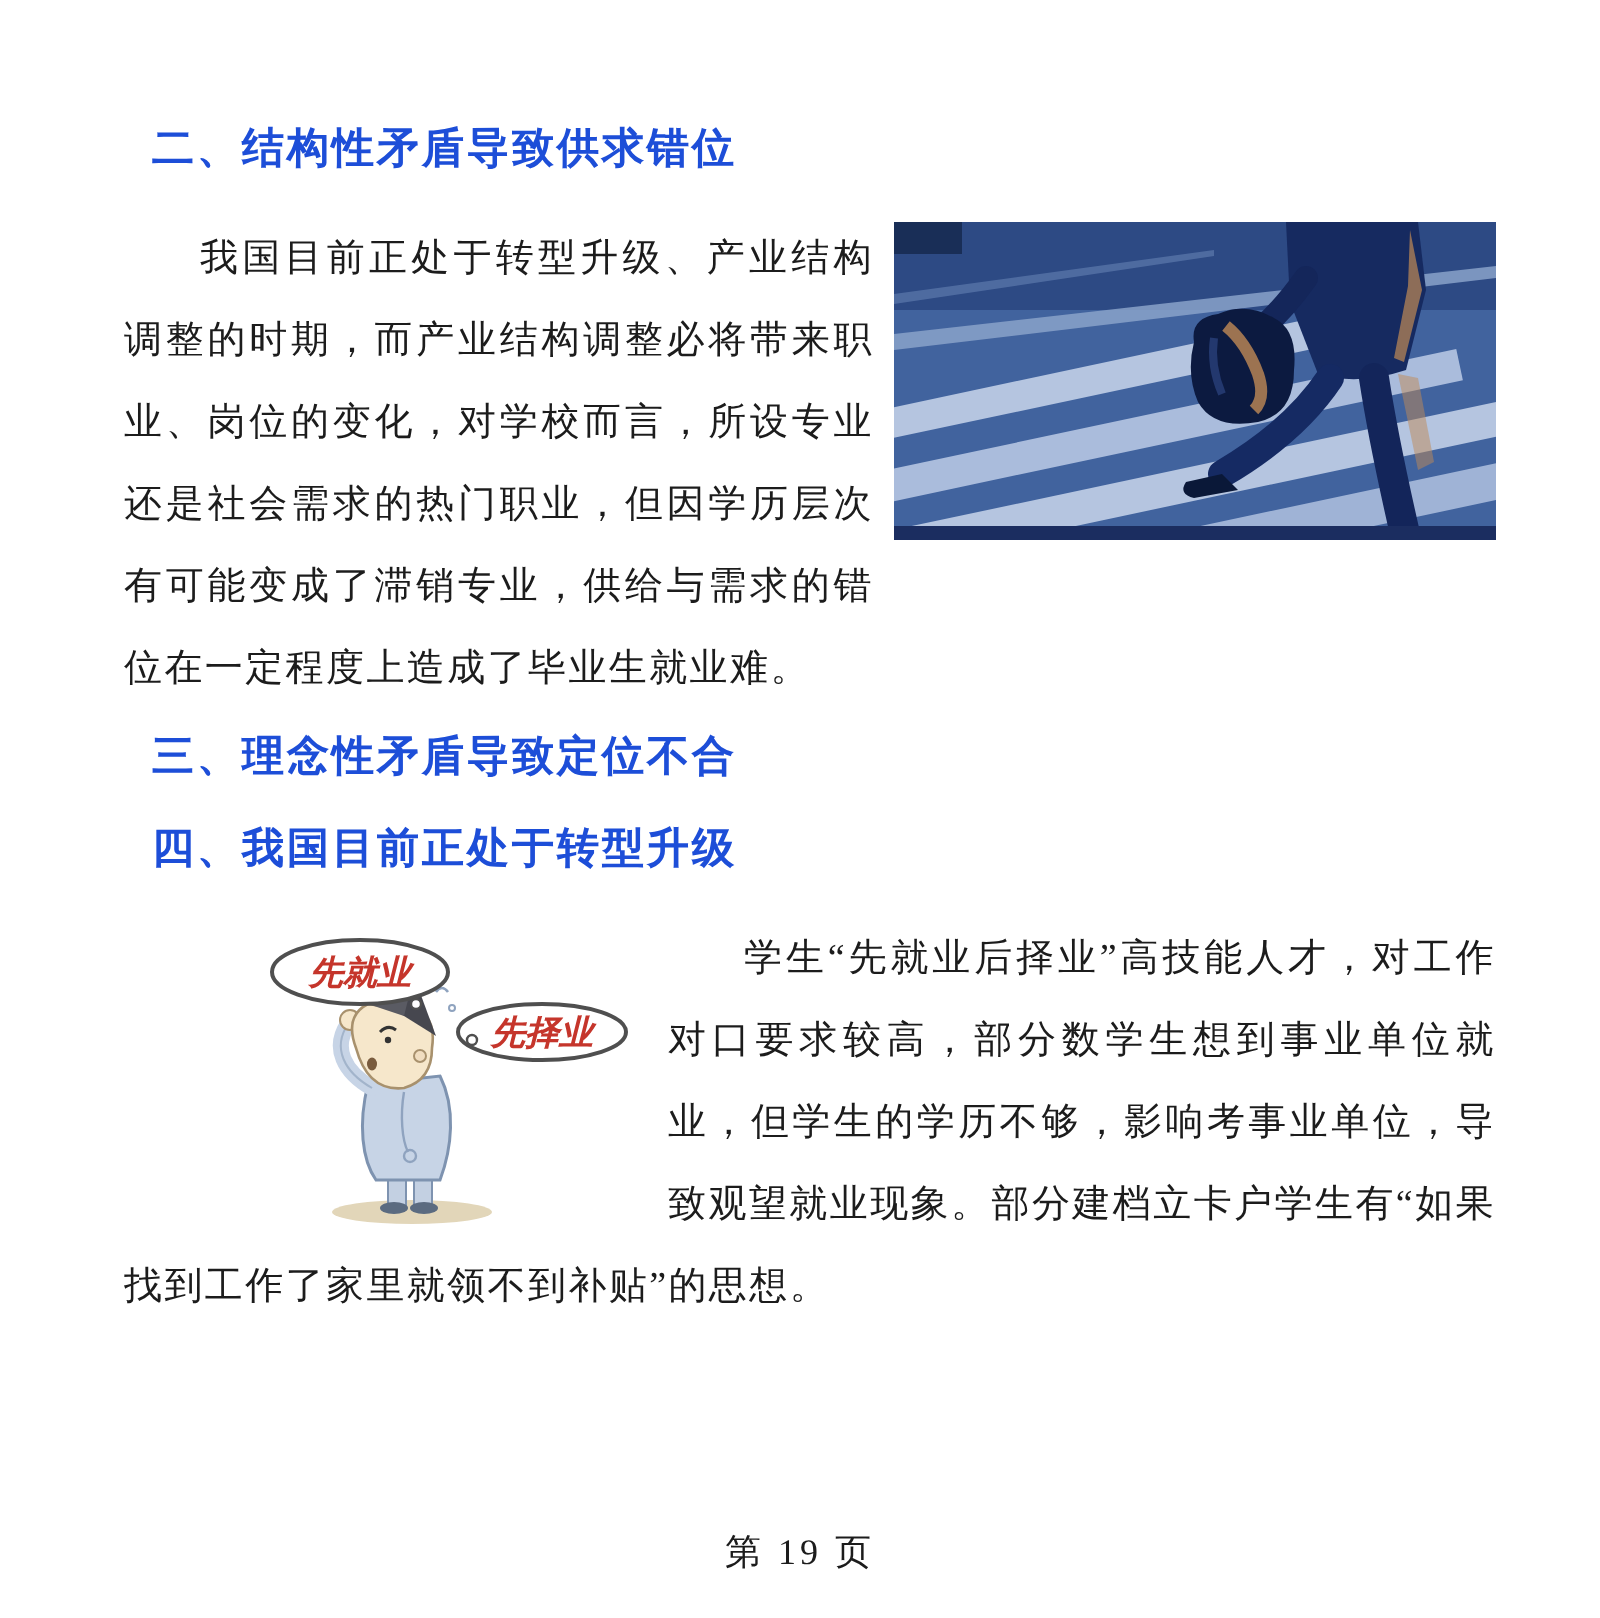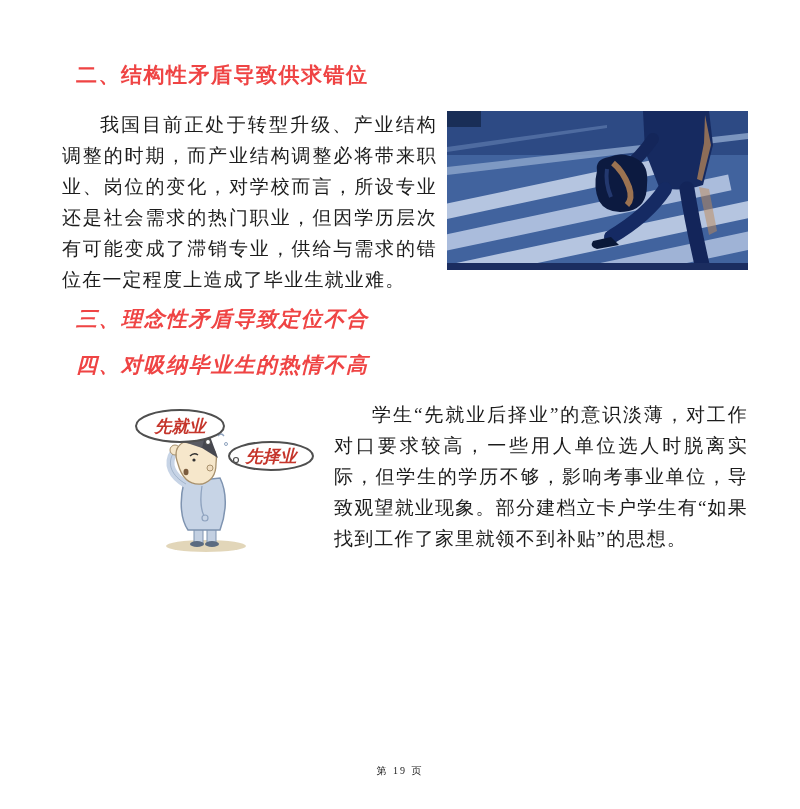--- a/index.html
+++ b/index.html
@@ -11,29 +11,29 @@
     background: #ffffff;
     padding: 63px 52px 0 62px;
     overflow: hidden;
     font-family: "Liberation Serif", serif;
     color: #1c1c1c;
   }
   .heading {
     font-family: "Liberation Sans", sans-serif;
     font-weight: 700;
     font-size: 21px;
-    color: #ef4444;
+    color: #1d4ed8;
     letter-spacing: 1.5px;
     margin: 0 0 22px 14px;
     line-height: 24px;
   }
-  .heading.gap { margin-top: 12px; font-style: italic; }
+  .heading.gap { margin-top: 12px; }
   .body-text {
     font-size: 19px;
-    line-height: 31px;
+    line-height: 41px;
     letter-spacing: 1.2px;
     text-align: justify;
     text-justify: inter-character;
     text-indent: 2em;
     color: #1c1c1c;
   }
   .section { margin-bottom: 11px; }
   .flow::after { content: ""; display: block; clear: both; }
   .photo-float {
     float: right;
@@ -50,21 +50,21 @@
     display: block;
     font-style: italic;
   }
   .cartoon-float svg { display: block; margin-left: 44px; }
   .footer {
     position: absolute;
     left: 0;
     top: 764px;
     width: 100%;
     text-align: center;
-    font-size: 10px;
+    font-size: 18px;
     letter-spacing: 2px;
     color: #1c1c1c;
     font-family: "Liberation Serif", serif;
   }
 </style>
 </head>
 <body>
 
 <div class="page">
 
@@ -105,21 +105,21 @@
         <path d="M252,76 L262,78 L270,120 L262,124 Z" fill="#c08a55" opacity="0.5"></path>
 
         <rect y="152" width="301" height="7" fill="#1b2d60"></rect>
       </svg>
     </span>
     <p class="body-text">我国目前正处于转型升级、产业结构调整的时期，而产业结构调整必将带来职业、岗位的变化，对学校而言，所设专业还是社会需求的热门职业，但因学历层次有可能变成了滞销专业，供给与需求的错位在一定程度上造成了毕业生就业难。</p>
   </div>
 
   <h2 class="heading gap">三、理念性矛盾导致定位不合</h2>
 
-  <h2 class="heading gap">四、对吸纳毕业生的热情不高</h2>
+  <h2 class="heading gap">四、我国目前正处于转型升级</h2>
   <div class="section flow">
     <span class="cartoon-float">
       <svg width="222" height="152" viewBox="0 0 222 152" xmlns="http://www.w3.org/2000/svg">
 
         <ellipse cx="100" cy="144" rx="40" ry="6" fill="#d8c8a2" opacity="0.75"></ellipse>
 
         <rect x="88" y="126" width="9" height="15" fill="#c3d0e2" stroke="#7e93b0" stroke-width="1"></rect>
         <rect x="101" y="126" width="9" height="15" fill="#c3d0e2" stroke="#7e93b0" stroke-width="1"></rect>
         <ellipse cx="91" cy="142" rx="7" ry="3" fill="#5b6b80"></ellipse>
         <ellipse cx="106" cy="142" rx="7" ry="3" fill="#5b6b80"></ellipse>
@@ -147,18 +147,18 @@
 
         <ellipse cx="74" cy="24" rx="44" ry="16" fill="#ffffff" stroke="#4f4f4f" stroke-width="2"></ellipse>
         <circle cx="102" cy="40" r="2.5" fill="#ffffff" stroke="#4f4f4f" stroke-width="1.2"></circle>
         <text x="74" y="30" text-anchor="middle" font-size="17" font-weight="bold" fill="#c5352b" font-family="Liberation Sans, sans-serif">先就业</text>
 
         <ellipse cx="165" cy="54" rx="42" ry="14" fill="#ffffff" stroke="#4f4f4f" stroke-width="2"></ellipse>
         <circle cx="130" cy="58" r="2.5" fill="#ffffff" stroke="#4f4f4f" stroke-width="1.2"></circle>
         <text x="165" y="60" text-anchor="middle" font-size="17" font-weight="bold" fill="#c5352b" font-family="Liberation Sans, sans-serif">先择业</text>
       </svg>
     </span>
-    <p class="body-text">学生“先就业后择业”的意识淡薄，对工作对口要求较高，一些用人单位选人时脱离实际，但学生的学历不够，影响考事业单位，导致观望就业现象。部分建档立卡户学生有“如果找到工作了家里就领不到补贴”的思想。</p>
+    <p class="body-text">学生“先就业后择业”高技能人才，对工作对口要求较高，部分数学生想到事业单位就业，但学生的学历不够，影响考事业单位，导致观望就业现象。部分建档立卡户学生有“如果找到工作了家里就领不到补贴”的思想。</p>
   </div>
 
   <div class="footer">第 19 页</div>
 
 </div>
 
 </body></html>

